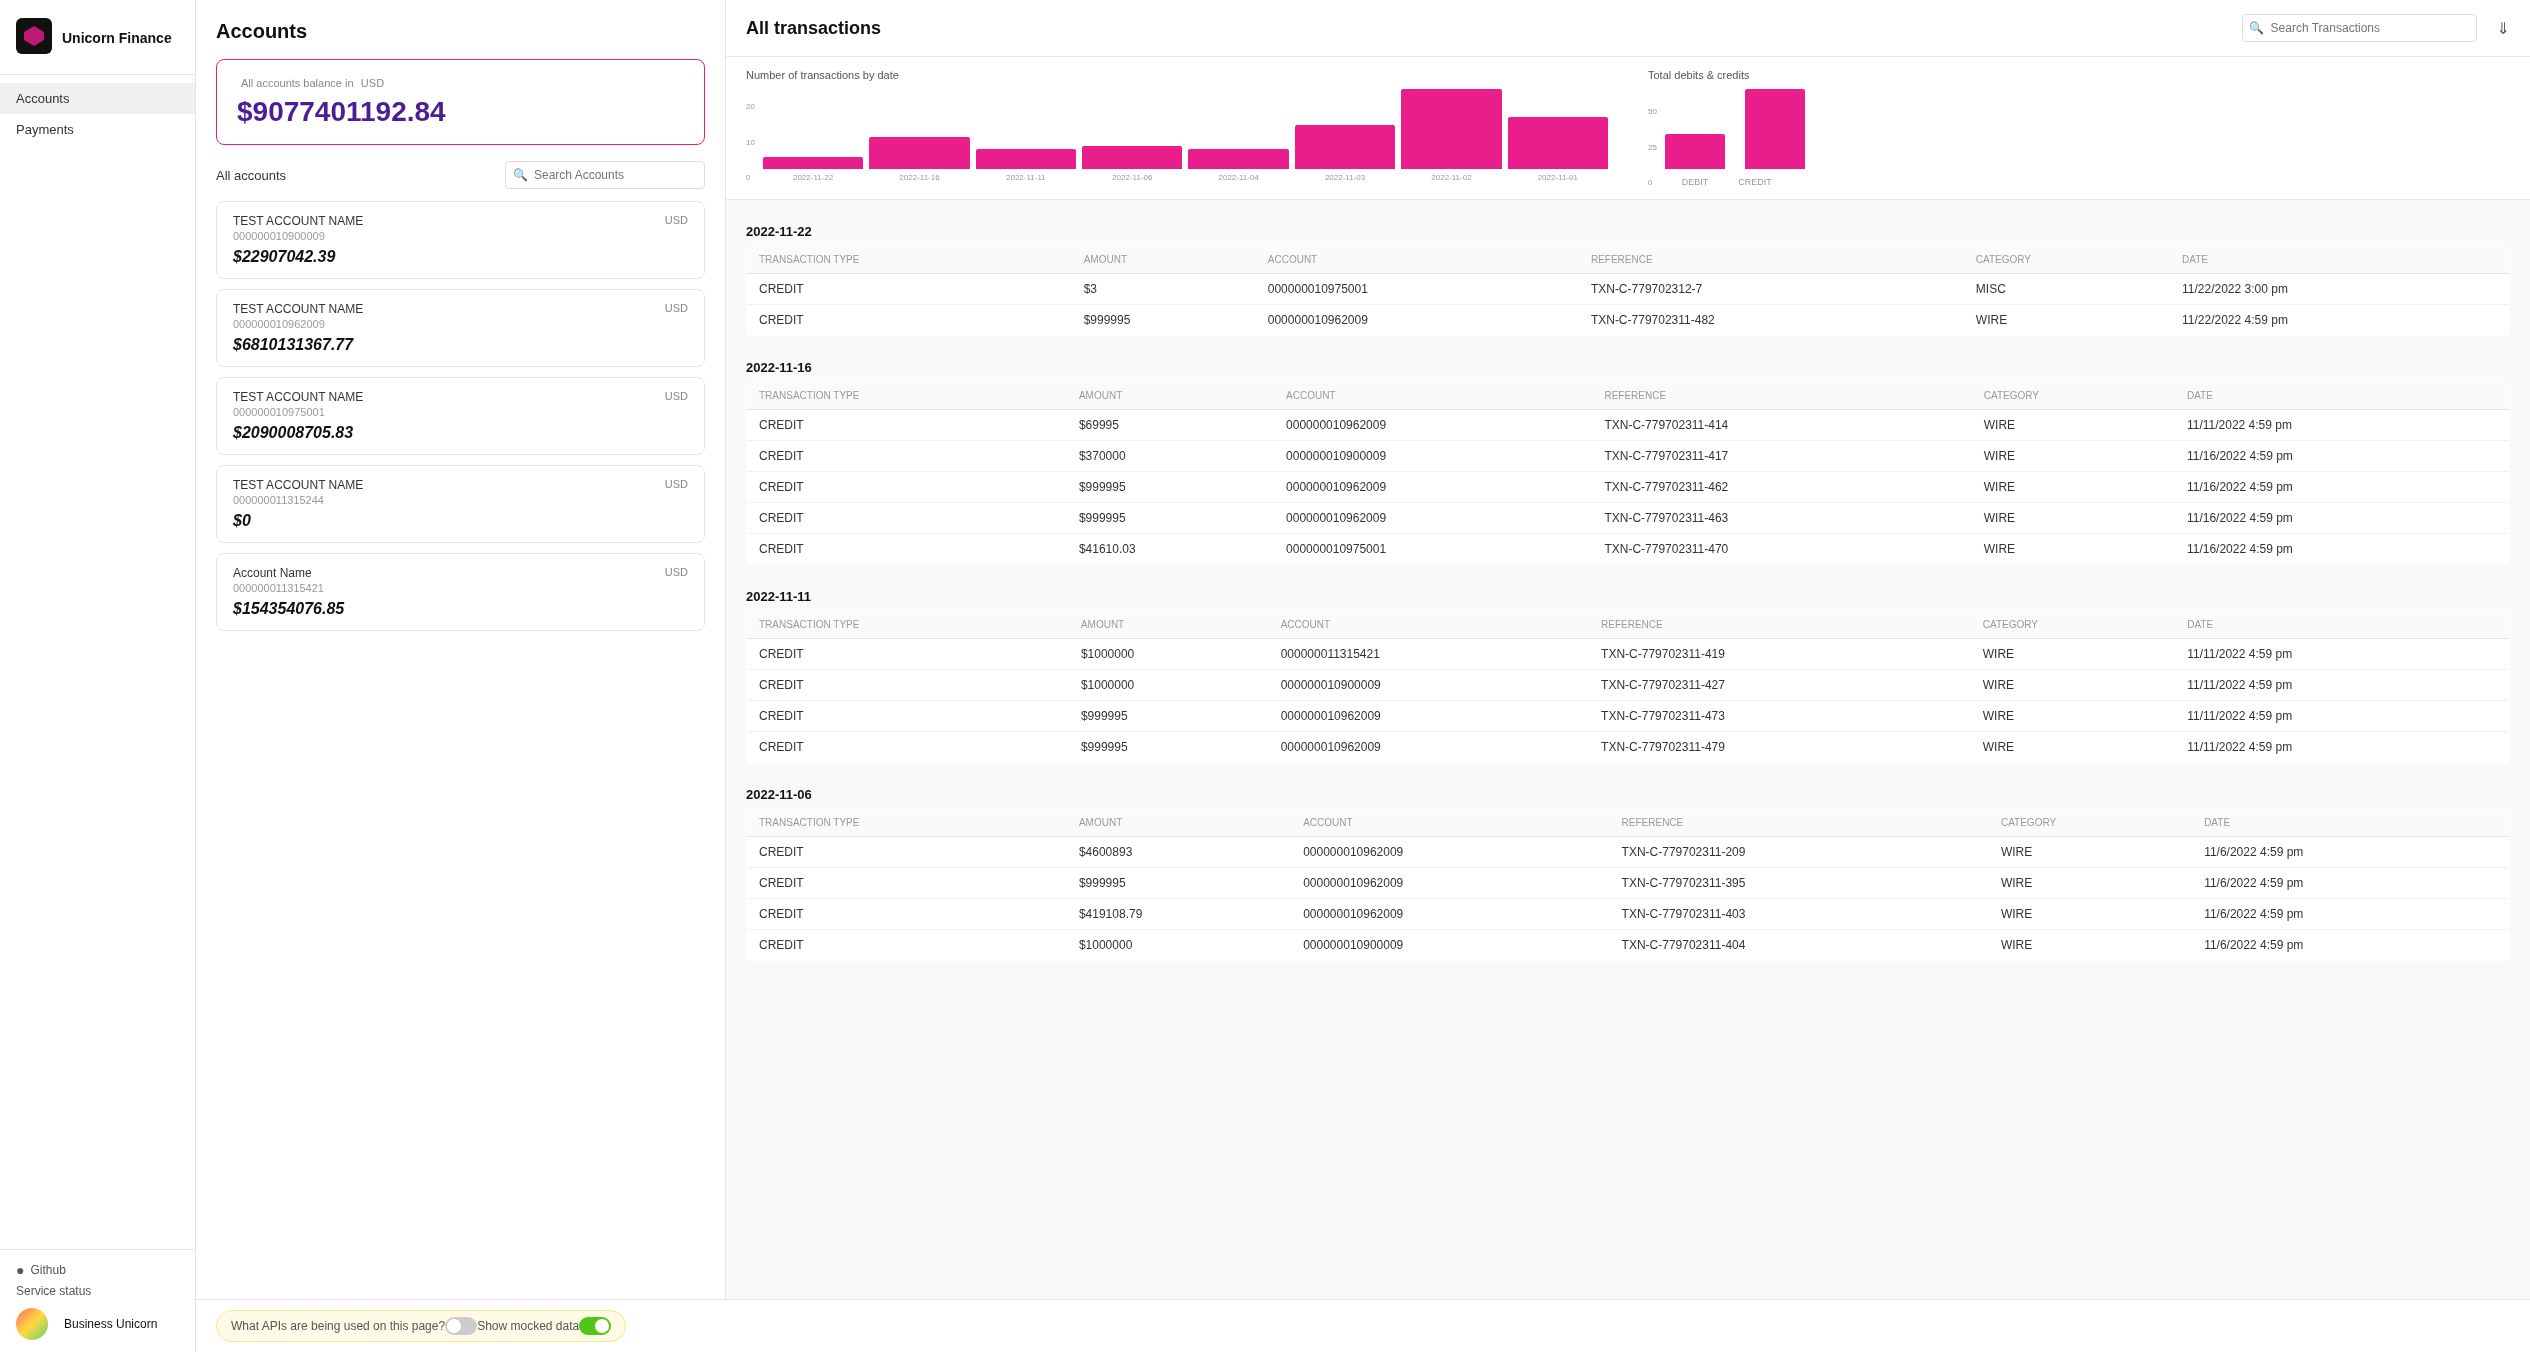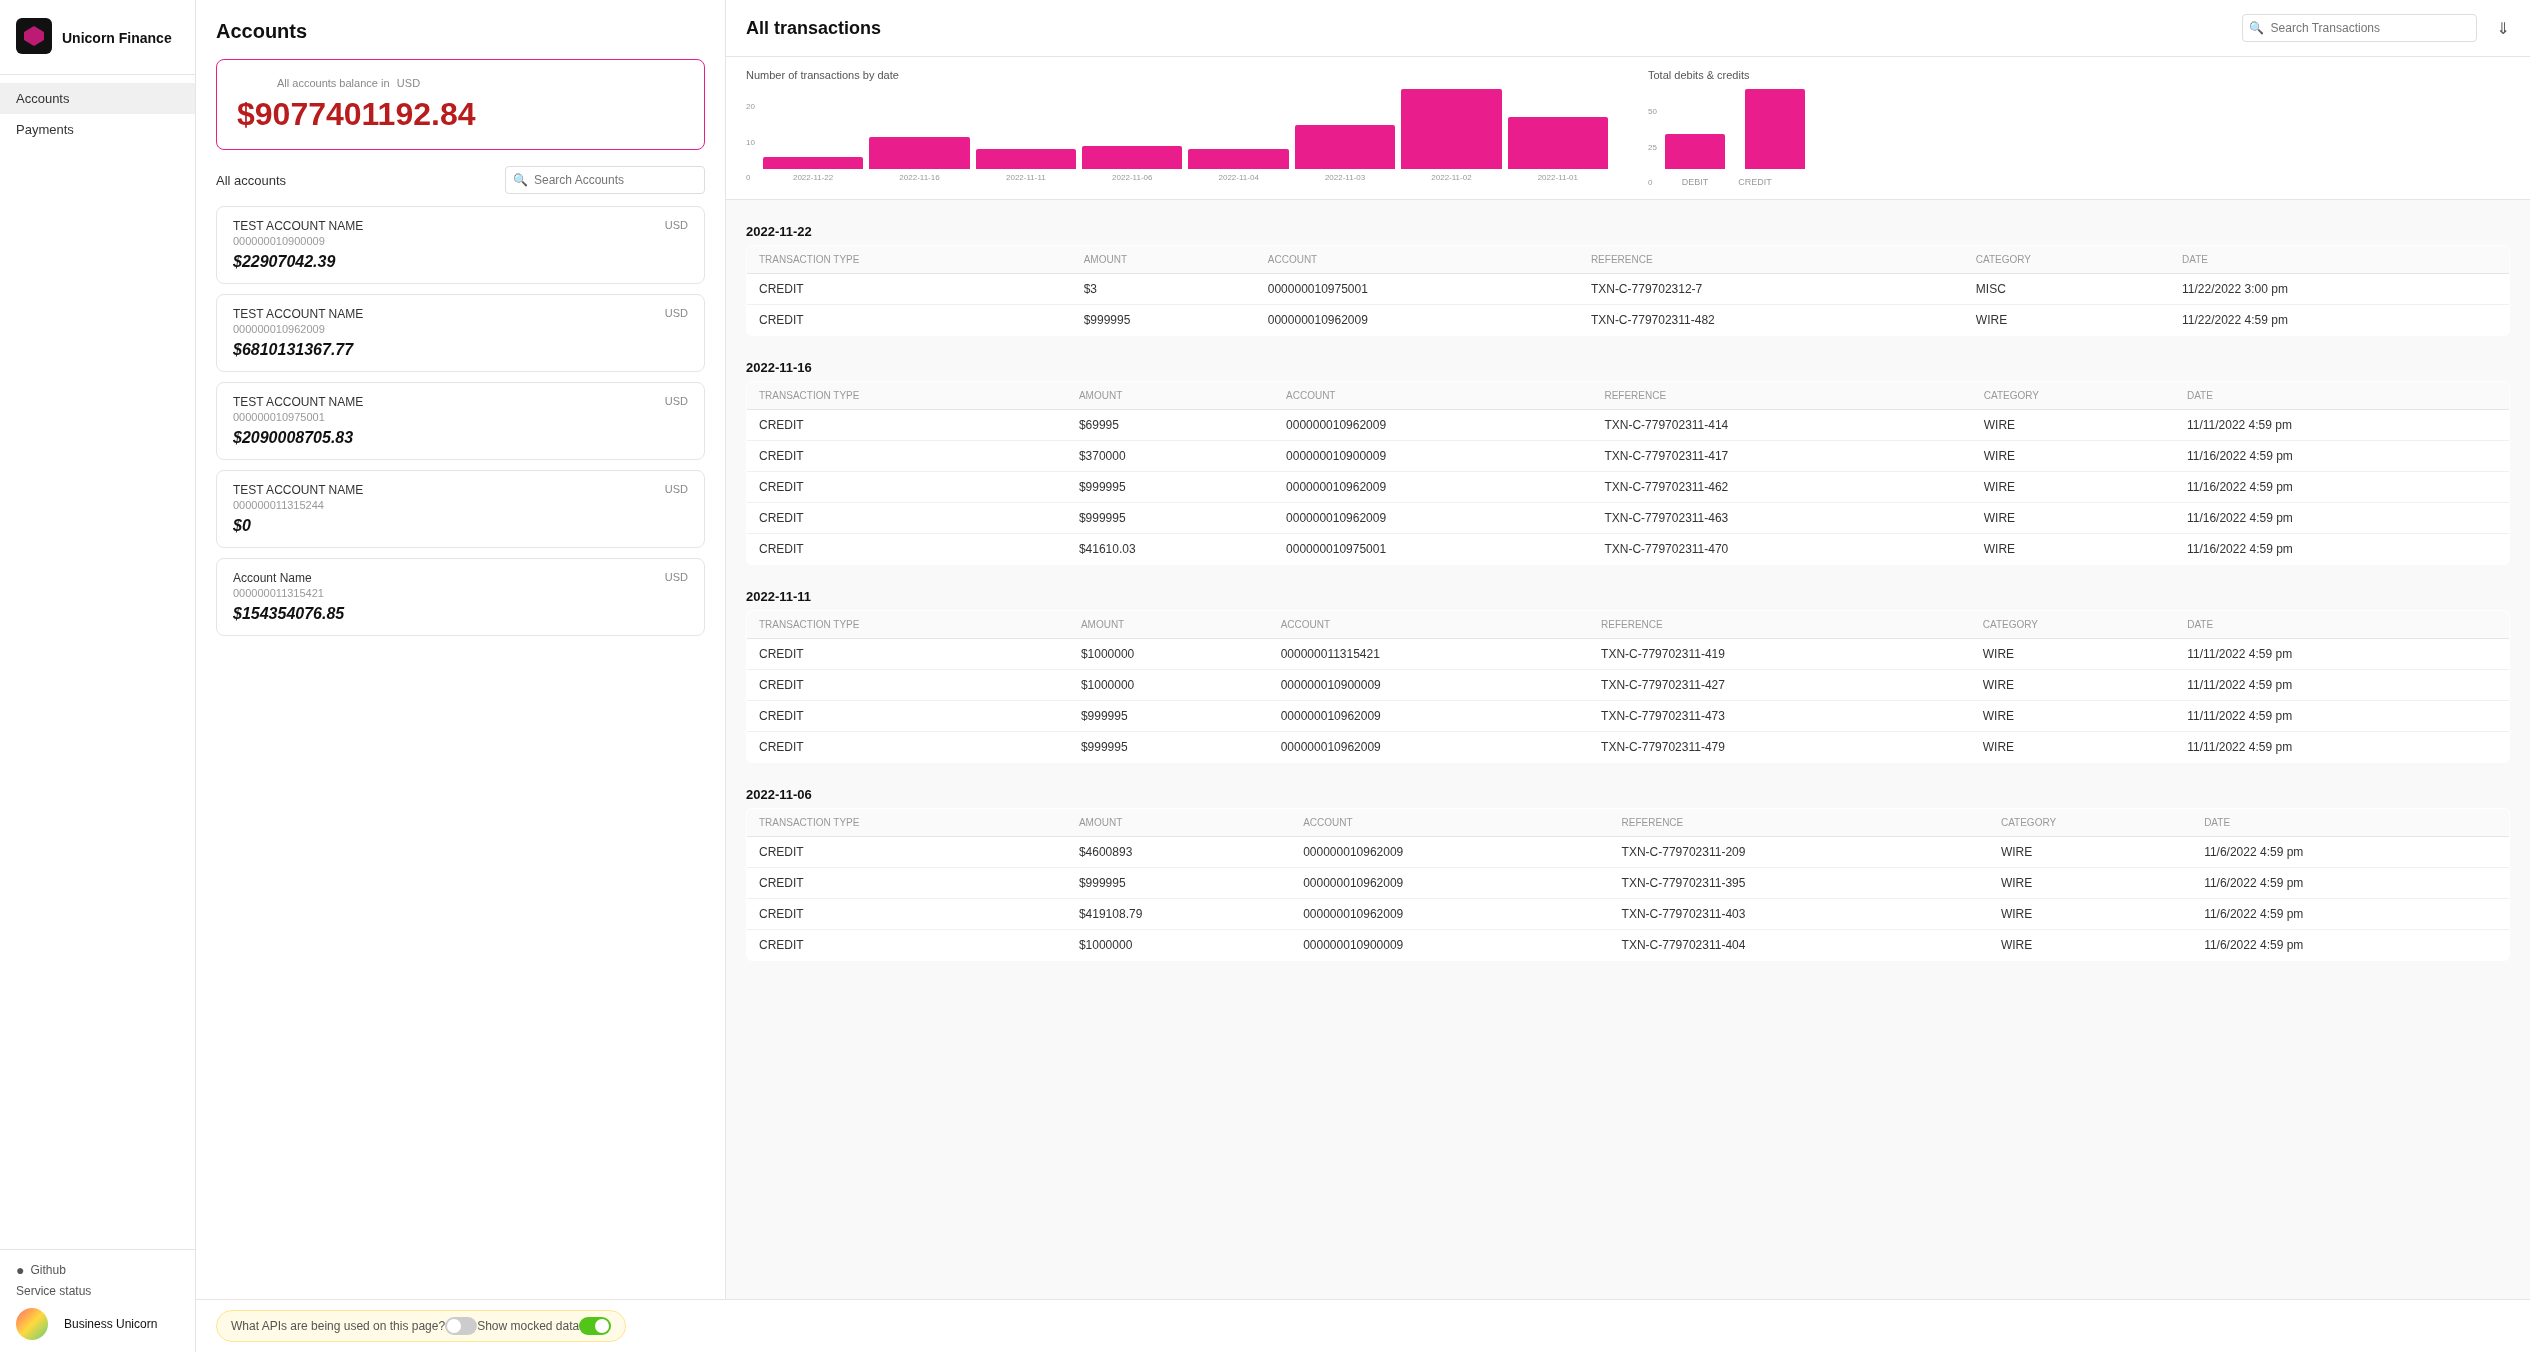--- a/index.html
+++ b/index.html
@@ -107,31 +107,30 @@
       border: 1.5px solid #e91e8c;
       border-radius: 8px;
       padding: 16px 20px;
       margin-bottom: 16px;
       background: #fff;
     }
     #balance-label {
       font-size: 12px;
       color: #555;
       margin-bottom: 6px;
-      margin-left: 36px;
     }
     #balance-label span {
       color: #888;
       margin-left: 4px;
       font-size: 11px;
     }
     #balance-amount {
-      font-size: 32px;
+      font-size: 28px;
       font-weight: 700;
-      color: #b91c1c;
+      color: #4c1d95;
     }
 
     #accounts-filter-row {
       display: flex;
       align-items: center;
       justify-content: space-between;
       margin-bottom: 12px;
     }
     #all-accounts-label { font-size: 13px; color: #333; }
     #search-accounts-input {

